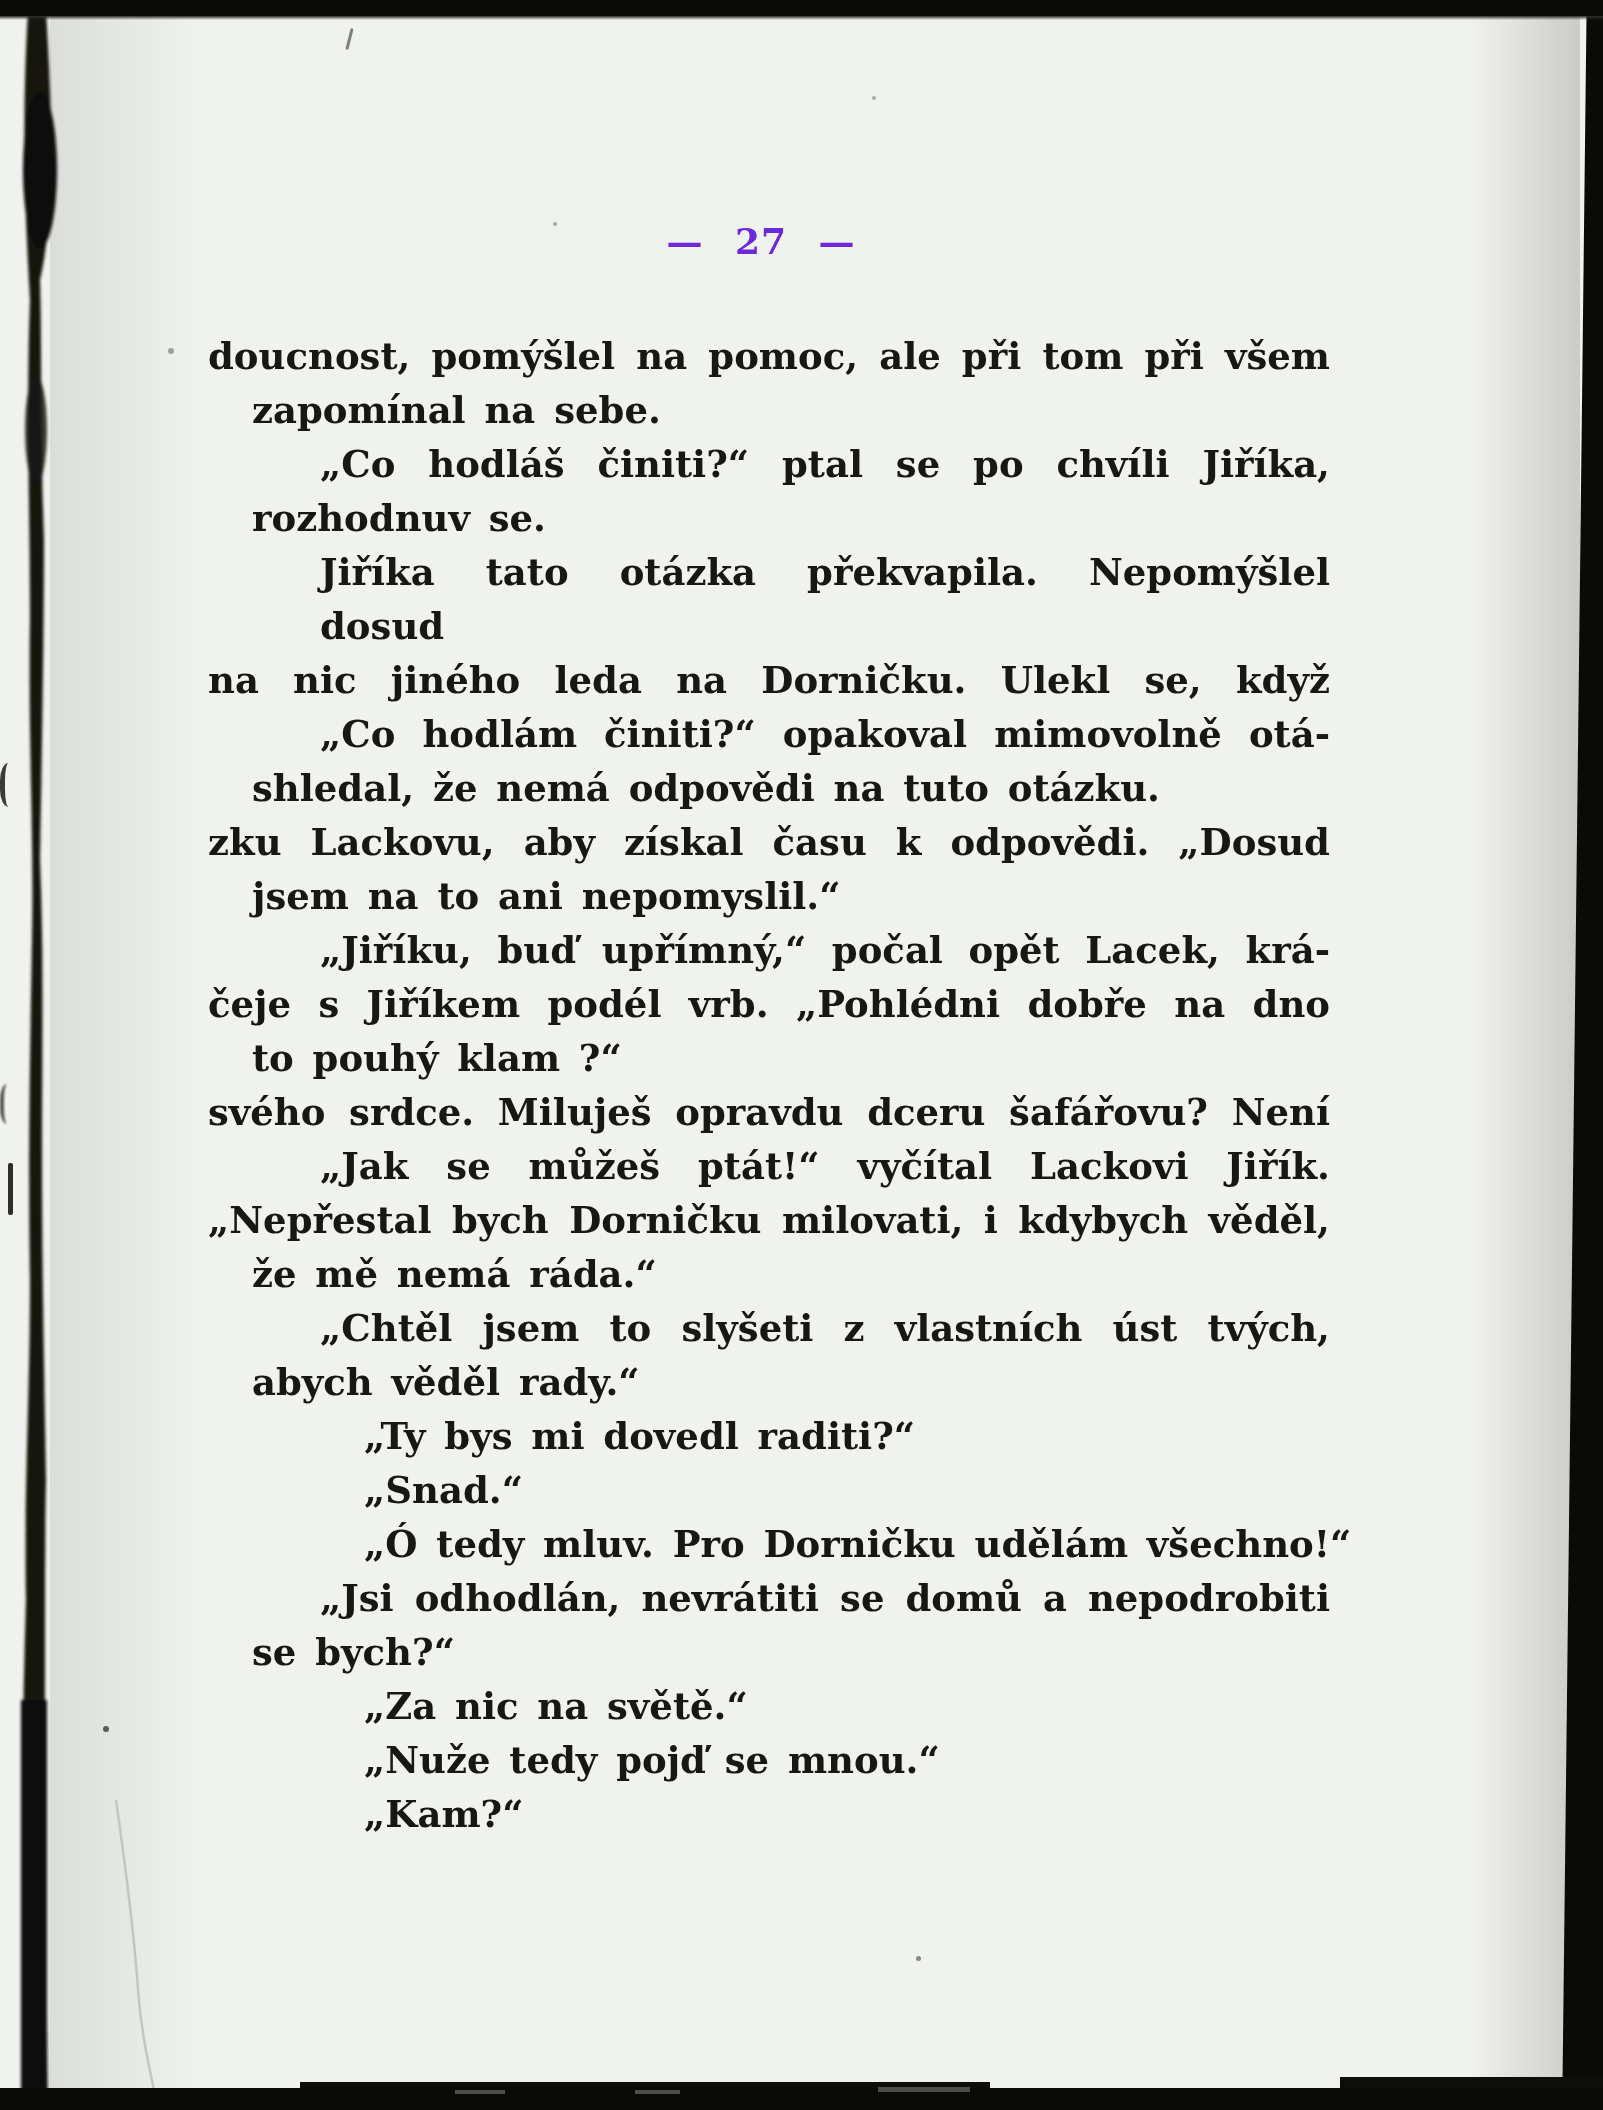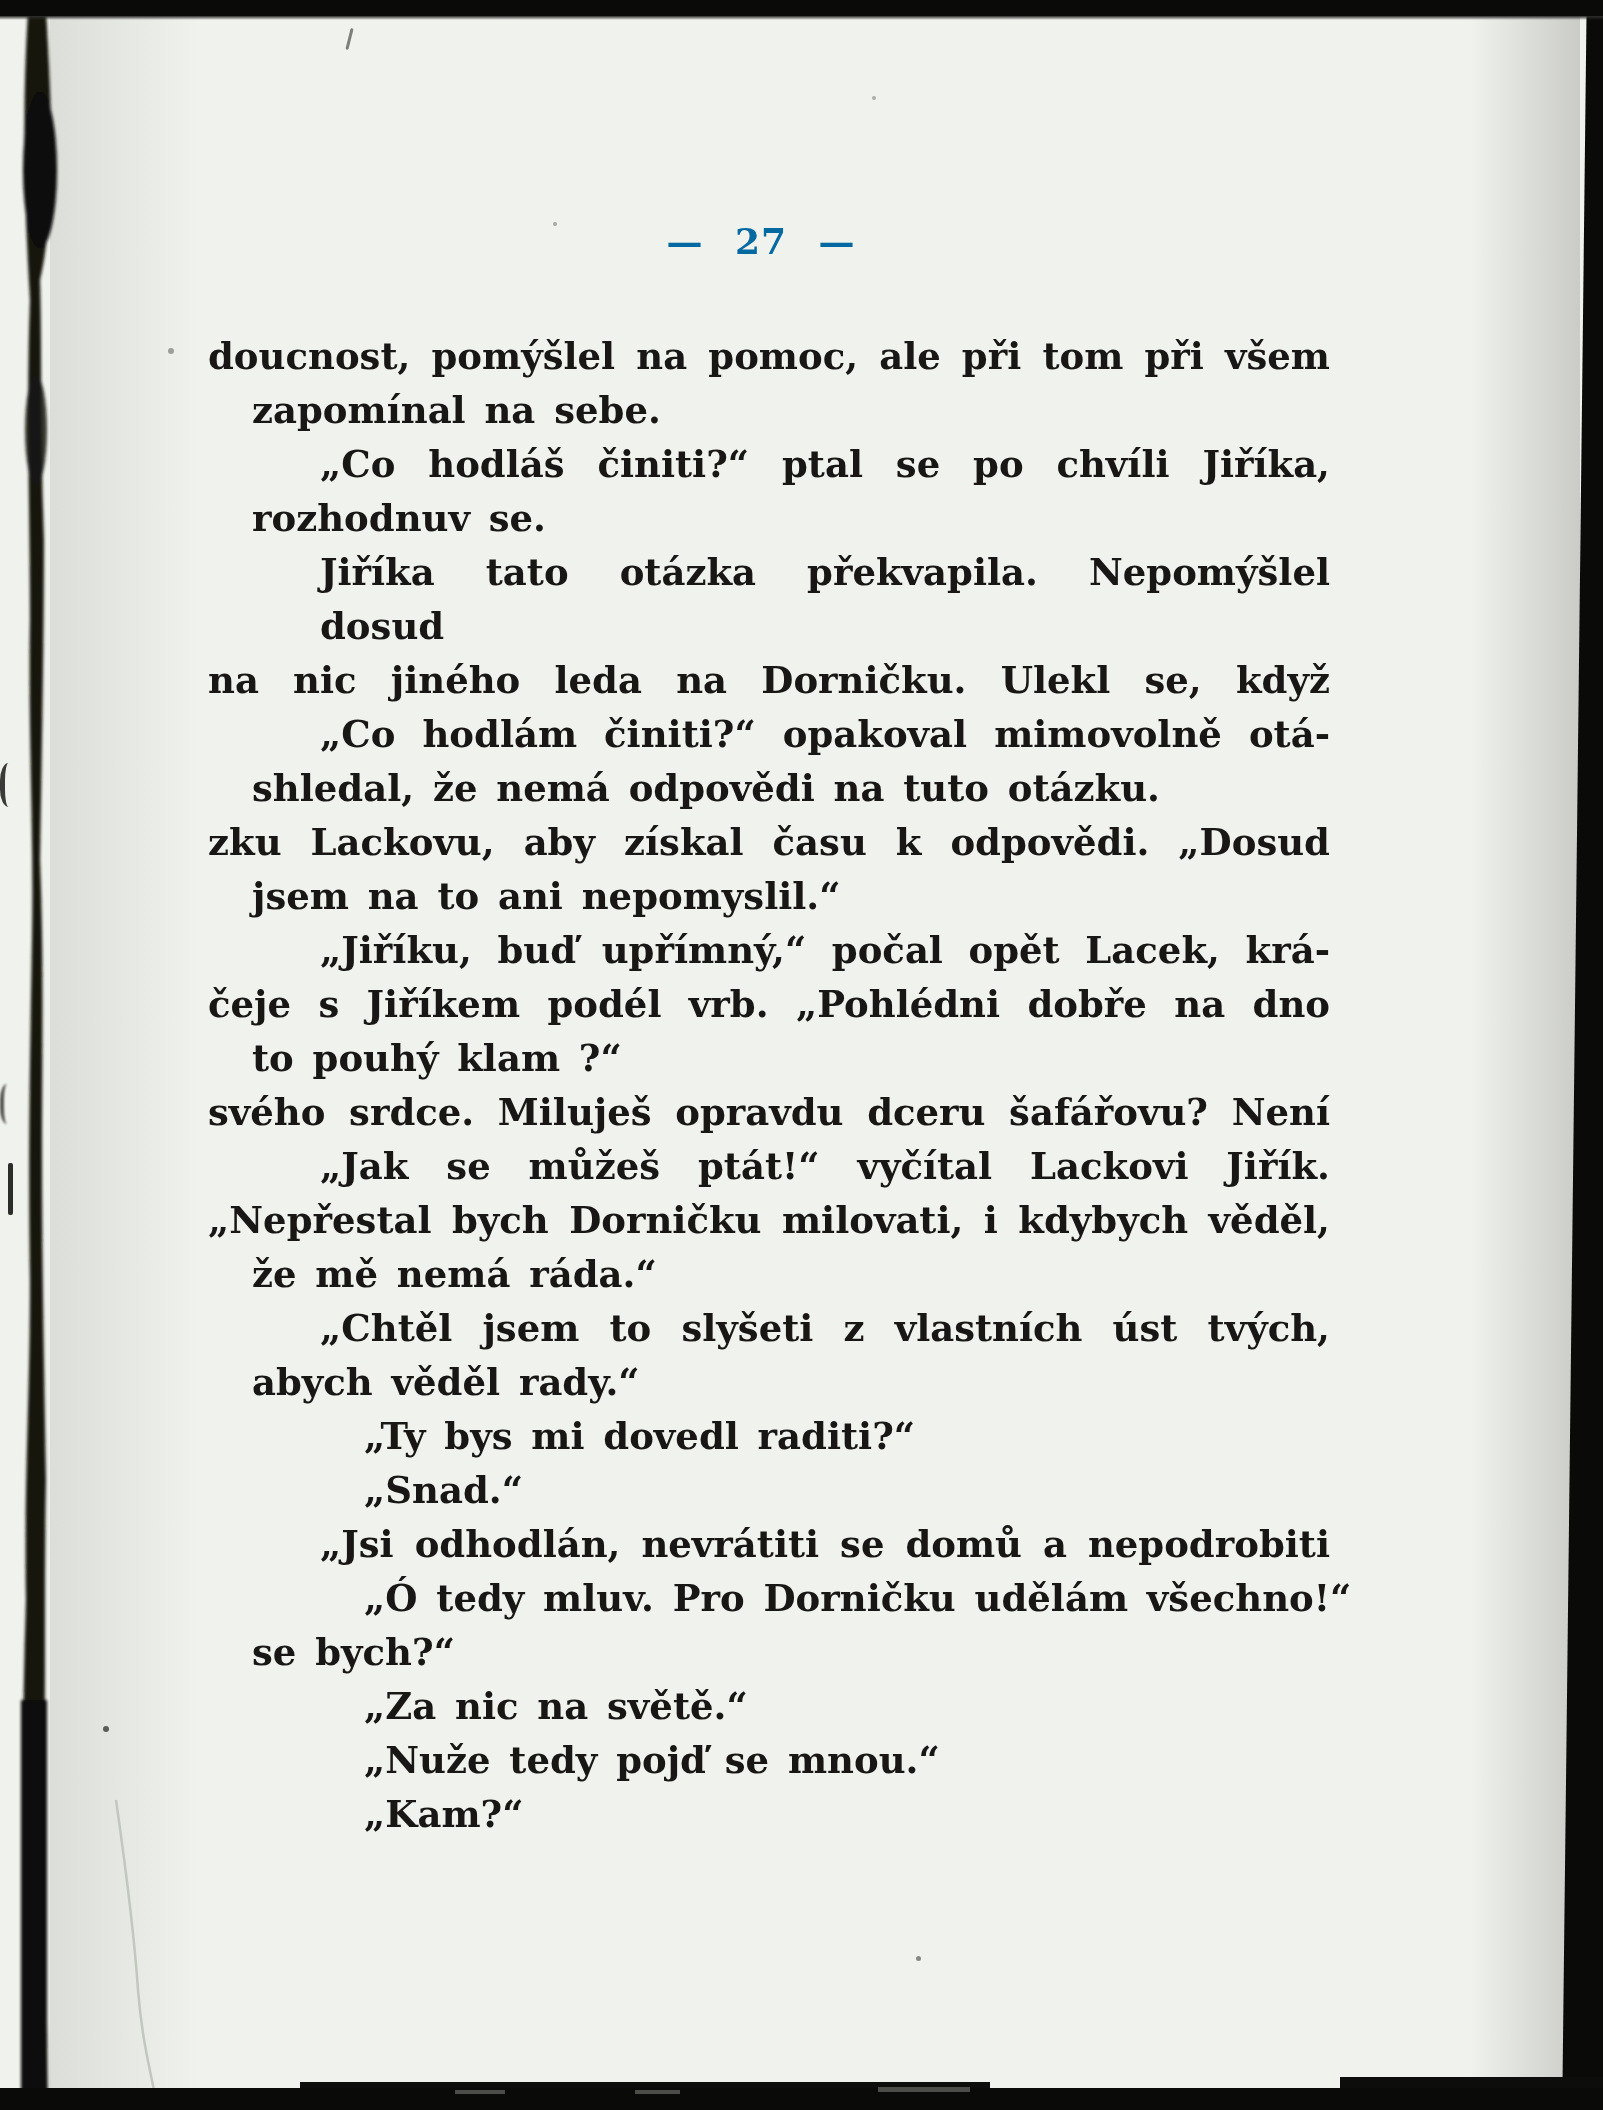--- a/index.html
+++ b/index.html
@@ -33,21 +33,21 @@
   .margin-bar{left:8px;top:1163px;width:5px;height:52px;background:#2c2d2a;filter:blur(0.7px);border-radius:2px;}
   .dot{border-radius:50%;}
   .dot-a{left:168px;top:348px;width:6px;height:6px;background:#9aa09a;}
   .dot-b{left:103px;top:1726px;width:6px;height:6px;background:#5a5c58;}
   .dot-c{left:916px;top:1956px;width:5px;height:5px;background:#87898486;background:#878984;}
   .dot-d{left:553px;top:222px;width:4px;height:4px;background:#a3a8a2;}
   .dot-e{left:872px;top:96px;width:4px;height:4px;background:#aaafa9;}
   
   .page-number{
     position:absolute;left:200px;top:220px;width:1122px;
-    text-align:center;font-size:36px;font-weight:700;color:#0369a1;
+    text-align:center;font-size:36px;font-weight:700;color:#6d28d9;
     word-spacing:18px;letter-spacing:1px;
   }
   
   .text-block{
     position:absolute;left:208px;top:329px;width:1122px;
     font-size:37px;line-height:54px;font-weight:700;color:#181715;
     word-spacing:0.16em;
   }
   .ln{white-space:nowrap;}
   .ln.full{white-space:normal;text-align:justify;text-align-last:justify;}
@@ -114,22 +114,22 @@
     <div class="ln full">čeje s Jiříkem podél vrb. „Pohlédni dobře na dno</div>
     <div class="ln last">to pouhý klam ?“</div>
     <div class="ln full">svého srdce. Miluješ opravdu dceru šafářovu? Není</div>
     <div class="ln ind full">„Jak se můžeš ptát!“ vyčítal Lackovi Jiřík.</div>
     <div class="ln full">„Nepřestal bych Dorničku milovati, i kdybych věděl,</div>
     <div class="ln last">že mě nemá ráda.“</div>
     <div class="ln ind full">„Chtěl jsem to slyšeti z vlastních úst tvých,</div>
     <div class="ln last">abych věděl rady.“</div>
     <div class="ln ind last">„Ty bys mi dovedl raditi?“</div>
     <div class="ln ind last">„Snad.“</div>
+    <div class="ln ind last">„Ó tedy mluv. Pro Dorničku udělám všechno!“</div>
     <div class="ln ind full">„Jsi odhodlán, nevrátiti se domů a nepodrobiti</div>
-    <div class="ln ind last">„Ó tedy mluv. Pro Dorničku udělám všechno!“</div>
     <div class="ln last">se bych?“</div>
     <div class="ln ind last">„Za nic na světě.“</div>
     <div class="ln ind last">„Nuže tedy pojď se mnou.“</div>
     <div class="ln ind last">„Kam?“</div>
   </div>
 
   <div class="edge-right"></div>
   <div class="bar-top"></div>
   <div class="bar-bottom-b"></div>
   <div class="bar-bottom-c"></div>

